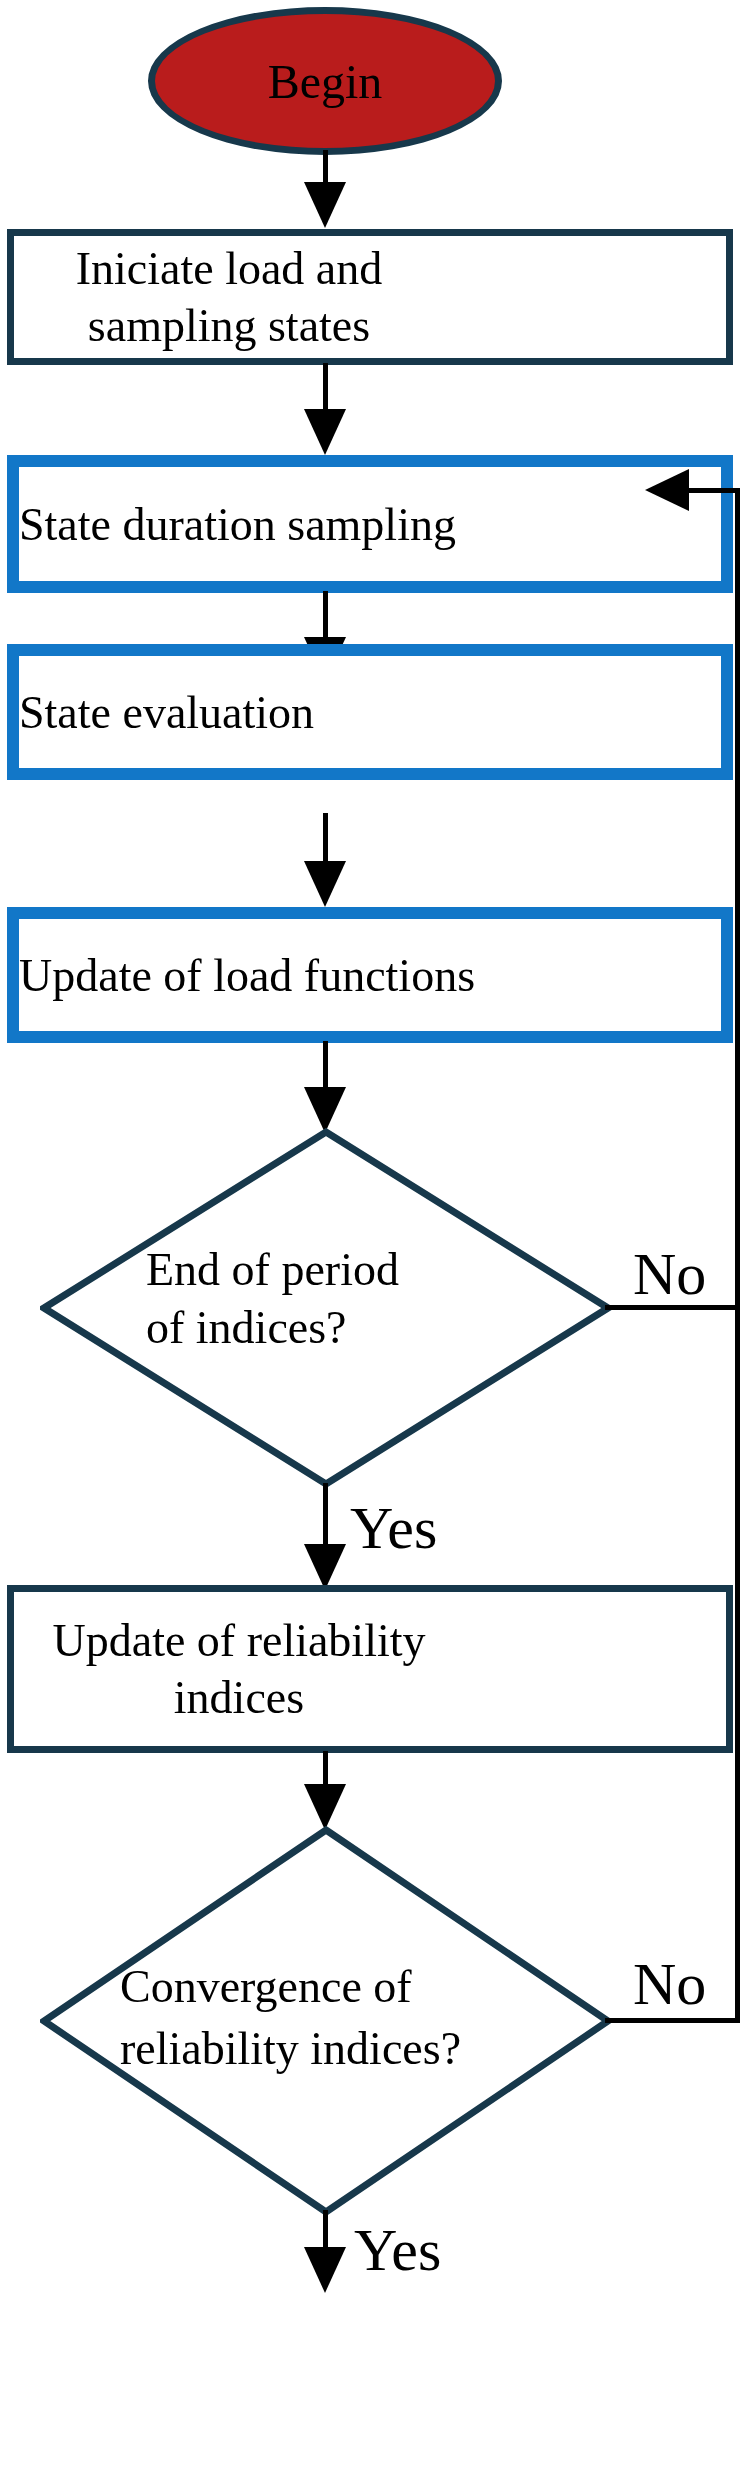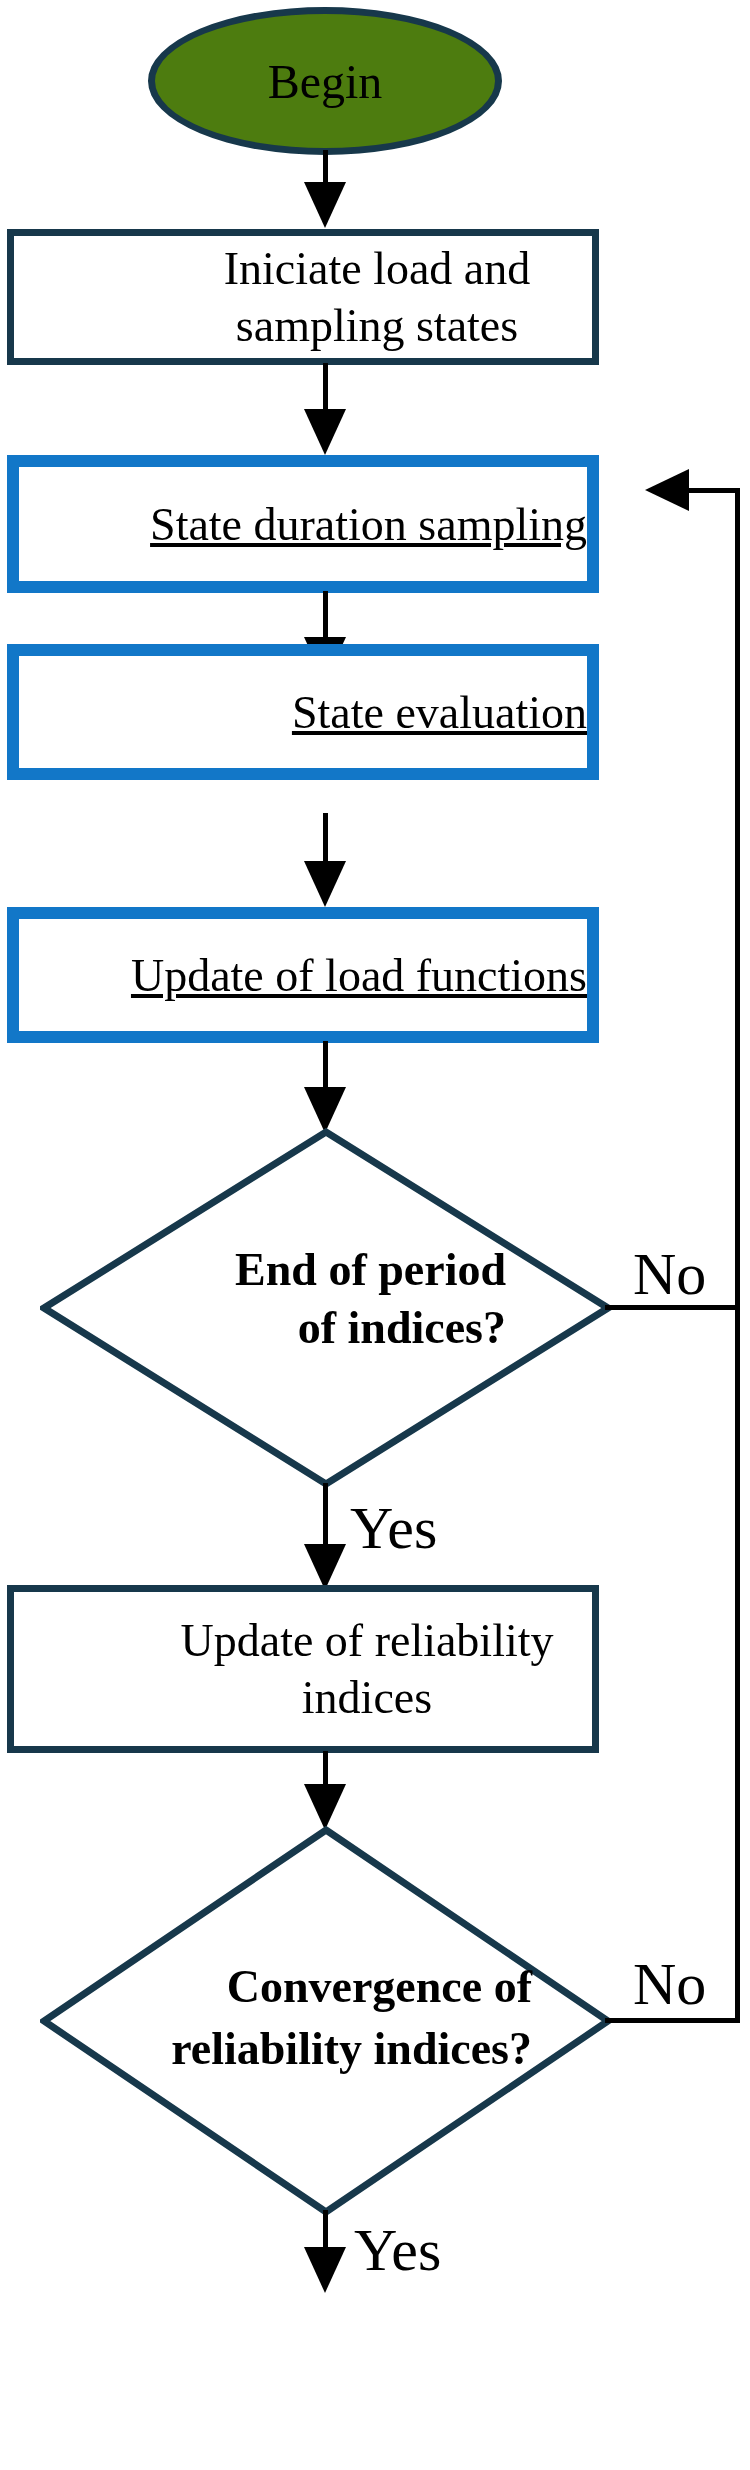--- a/index.html
+++ b/index.html
@@ -8,36 +8,36 @@
     --outline:#17384B;
     --arrow:#000000;
   }
   .canvas {
     position:relative; width:750px; height:2470px; background:#ffffff;
     font-family:"Liberation Serif", serif; color:#000; overflow:hidden;
   }
 
   
   .terminal {
-    position:absolute; box-sizing:border-box; background:#4d7c0f;
+    position:absolute; box-sizing:border-box; background:#b91c1c;
     border:7px solid var(--outline); border-radius:50%;
     display:flex; align-items:center; justify-content:center;
     font-size:48px;
   }
   .t-begin { left:148px; top:7px;    width:354px; height:148px; }
   .t-end   { left:148px; top:2293px; width:354px; height:170px; }
 
   
   .rect {
-    position:absolute; left:7px; width:592px; box-sizing:border-box; background:#fff;
-    display:flex; align-items:center; justify-content:flex-end;
+    position:absolute; left:7px; width:726px; box-sizing:border-box; background:#fff;
+    display:flex; align-items:center; justify-content:flex-start;
     text-align:center; font-size:46px; line-height:57px;
   }
   .navy { border:7px solid var(--outline); }
-  .blue { border:12px solid var(--accent);text-decoration:underline; }
+  .blue { border:12px solid var(--accent); }
   .r-init { top:229px;  height:136px; }
   .r-sds  { top:455px;  height:138px; }
   .r-se   { top:644px;  height:136px; }
   .r-utf  { top:907px;  height:136px; }
   .r-uri  { top:1585px; height:168px; }
   .r-init .wrap { width:430px; }
   .r-uri  .wrap { width:450px;font-family:Liberation Serif, serif; }
   .wrap span { display:block; }
 
   
@@ -59,21 +59,21 @@
   .a1 .stem{height:36px;} .a2 .stem{height:50px;} .a3 .stem{height:50px;}
   .a4 .stem{height:52px;} .a5 .stem{height:50px;} .a6 .stem{height:65px;}
   .a7 .stem{height:37px;} .a8 .stem{height:41px;}
 
   
   .diamond { position:absolute; }
   .d1 { left:40px; top:1128px; }
   .d2 { left:40px; top:1826px; }
   .diamond polygon { fill:#ffffff; stroke:var(--outline); stroke-width:7; }
   .d-text {
-    position:absolute; text-align:right; font-size:46px;font-weight:bold;
+    position:absolute; text-align:left; font-size:46px;
   }
   .d1-text { left:146px; top:1241px; width:360px; line-height:58px; }
   .d2-text { left:120px; top:1956px; width:412px; line-height:62px; }
   .d-text span { display:block; }
 
   
   .loop-v  { position:absolute; left:735px; top:488px;  width:5px;  height:1535px; background:var(--arrow); }
   .loop-h  { position:absolute; left:686px; top:488px;  width:54px; height:5px;    background:var(--arrow); }
   .loop-head {
     position:absolute; left:645px; top:469px; width:0; height:0;

